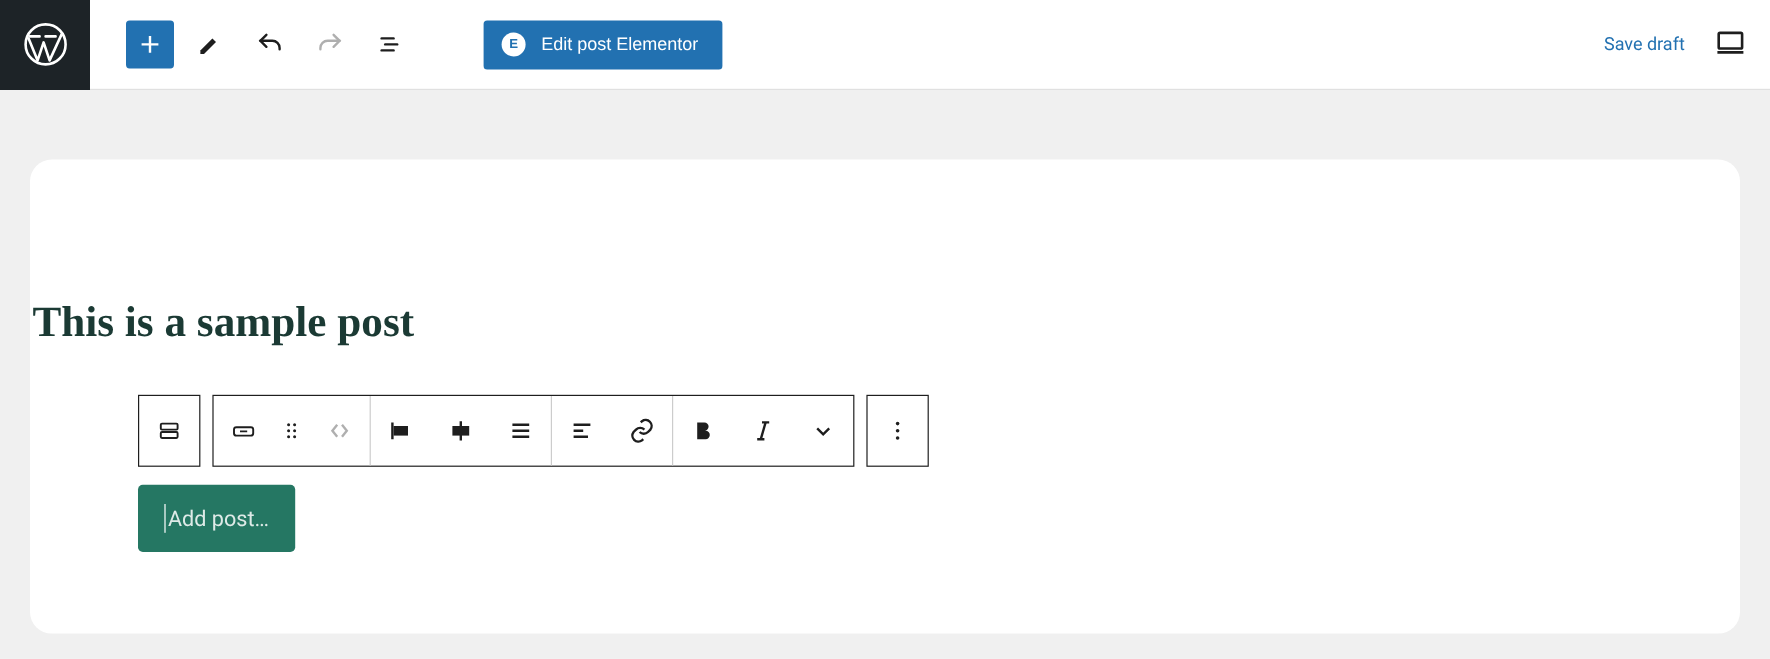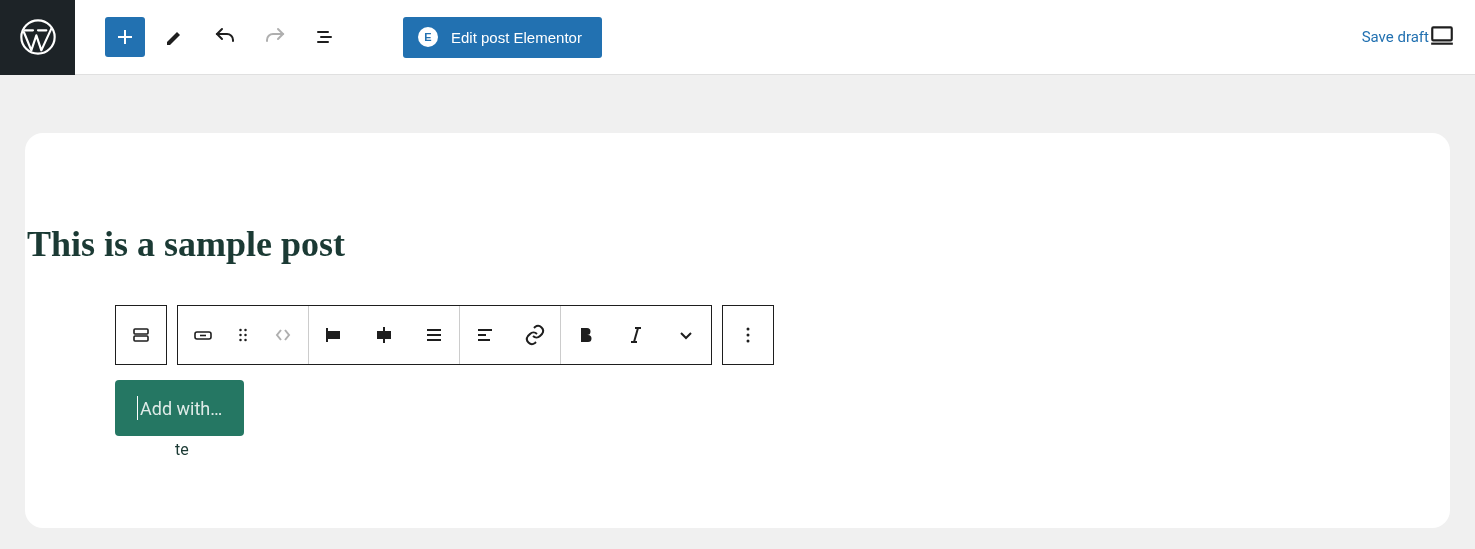--- a/index.html
+++ b/index.html
@@ -72,38 +72,39 @@
     justify-content: center;
     color: #2271b1;
     font-size: 11px;
     font-weight: 700;
   }
   .toolbar-right {
     position: absolute;
     right: 20px;
     display: flex;
     align-items: center;
+    gap: 25px;
   }
   .save-draft {
     color: #2271b1;
     font-size: 15px;
     cursor: pointer;
   }
   .preview-icon {
     cursor: pointer;
   }
 
   
   .canvas-wrap {
     padding: 58px 25px 0 25px;
   }
   .canvas {
     background: #fff;
     min-height: 395px;
-    padding: 90px 0 0 0;
+    padding: 114px 0 0 0;
     position: relative;
     border-radius: 18px;
   }
   .post-title {
     font-family: Georgia, "Times New Roman", serif;
     font-size: 36px;
     font-weight: 700;
     color: #1b3a34;
     margin-left: 2px;
     margin-bottom: 40px;
@@ -332,16 +333,16 @@
             <circle cx="12" cy="6" r="1.5"></circle>
               <circle cx="12" cy="12" r="1.5"></circle>
               <circle cx="12" cy="18" r="1.5"></circle>
           </svg>
         </div>
       </div>
     </div>
 
     <div class="button-block">
       <span class="caret"></span>
-      <span class="placeholder">Add with…</span>
+      <span class="placeholder">Add post…</span>
     </div>
   </div>
 </div>
 
 </body></html>

